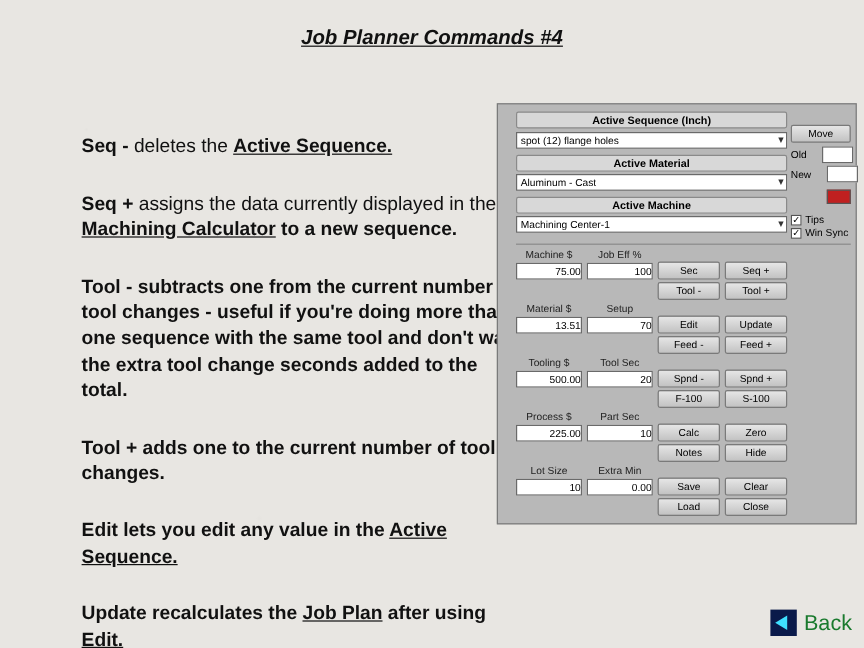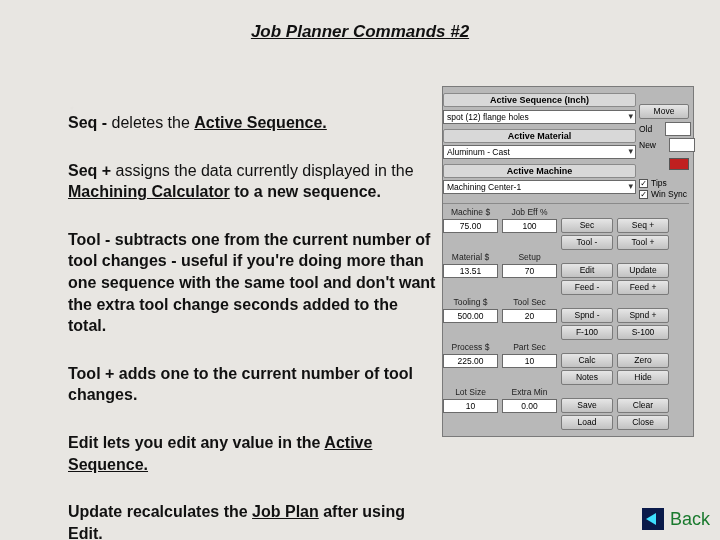--- a/index.html
+++ b/index.html
@@ -36,26 +36,26 @@
     color: #111;
     line-height: 1.35;
   }
   .para { margin-bottom: 26px; }
   .b { font-weight: bold; }
   .u { text-decoration: underline; }
 
   
   .panel {
     position: absolute;
-    right: 26px;
+    right: 6px;
     top: 86px;
-    width: 252px;
+    width: 300px;
     background: #b8b8b8;
     border: 1px solid #7a7a7a;
-    padding: 4px 4px 6px 0;
+    padding: 4px 4px 6px 15px;
   }
   .section-head {
     background: #d8d8d8;
     border: 1px solid #8a8a8a;
     text-align: center;
     font-size: 9px;
     font-weight: bold;
     padding: 1px 0;
     margin: 2px 0 2px 0;
     border-radius: 2px;
@@ -93,21 +93,21 @@
     text-align: center;
     color: #222;
     height: 11px;
     line-height: 11px;
   }
   .field {
     height: 14px;
     background: #fff;
     border: 1px solid #6a6a6a;
     font-size: 8.5px;
-    text-align: center;
+    text-align: right;
     line-height: 12px;
   }
   .top-grid {
     display: grid;
     grid-template-columns: 1fr 50px;
     gap: 3px 3px;
   }
   .twos { display: grid; grid-template-columns: 1fr 26px; gap: 13px; align-items: center; }
   .twos .lbl2 { font-size: 8.5px; text-align: right; }
   .chk { display: flex; align-items: center; gap: 3px; font-size: 8.5px; margin: 1px 0; }
@@ -148,21 +148,21 @@
     left: 4px; top: 5px;
     width: 0; height: 0;
     border-top: 6px solid transparent;
     border-bottom: 6px solid transparent;
     border-right: 10px solid #3fe0ff;
   }
 </style>
 </head>
 <body>
 
-<div class="title">Job Planner Commands #2</div>
+<div class="title">Job Planner Commands #4</div>
 
 <div class="left-col">
   <div class="para">
     <span class="b">Seq -</span><span> deletes the </span><span class="b u">Active Sequence.</span>
   </div>
   <div class="para">
     <span class="b">Seq +</span><span> assigns the data currently displayed in the </span><span class="b u">Machining Calculator</span><span class="b"> to a new sequence.</span>
   </div>
   <div class="para">
     <span class="b">Tool -</span><span class="b">  subtracts one from the current number of tool changes - useful if you're doing more than one sequence with the same tool and don't want the extra tool change seconds added to the total.</span>

